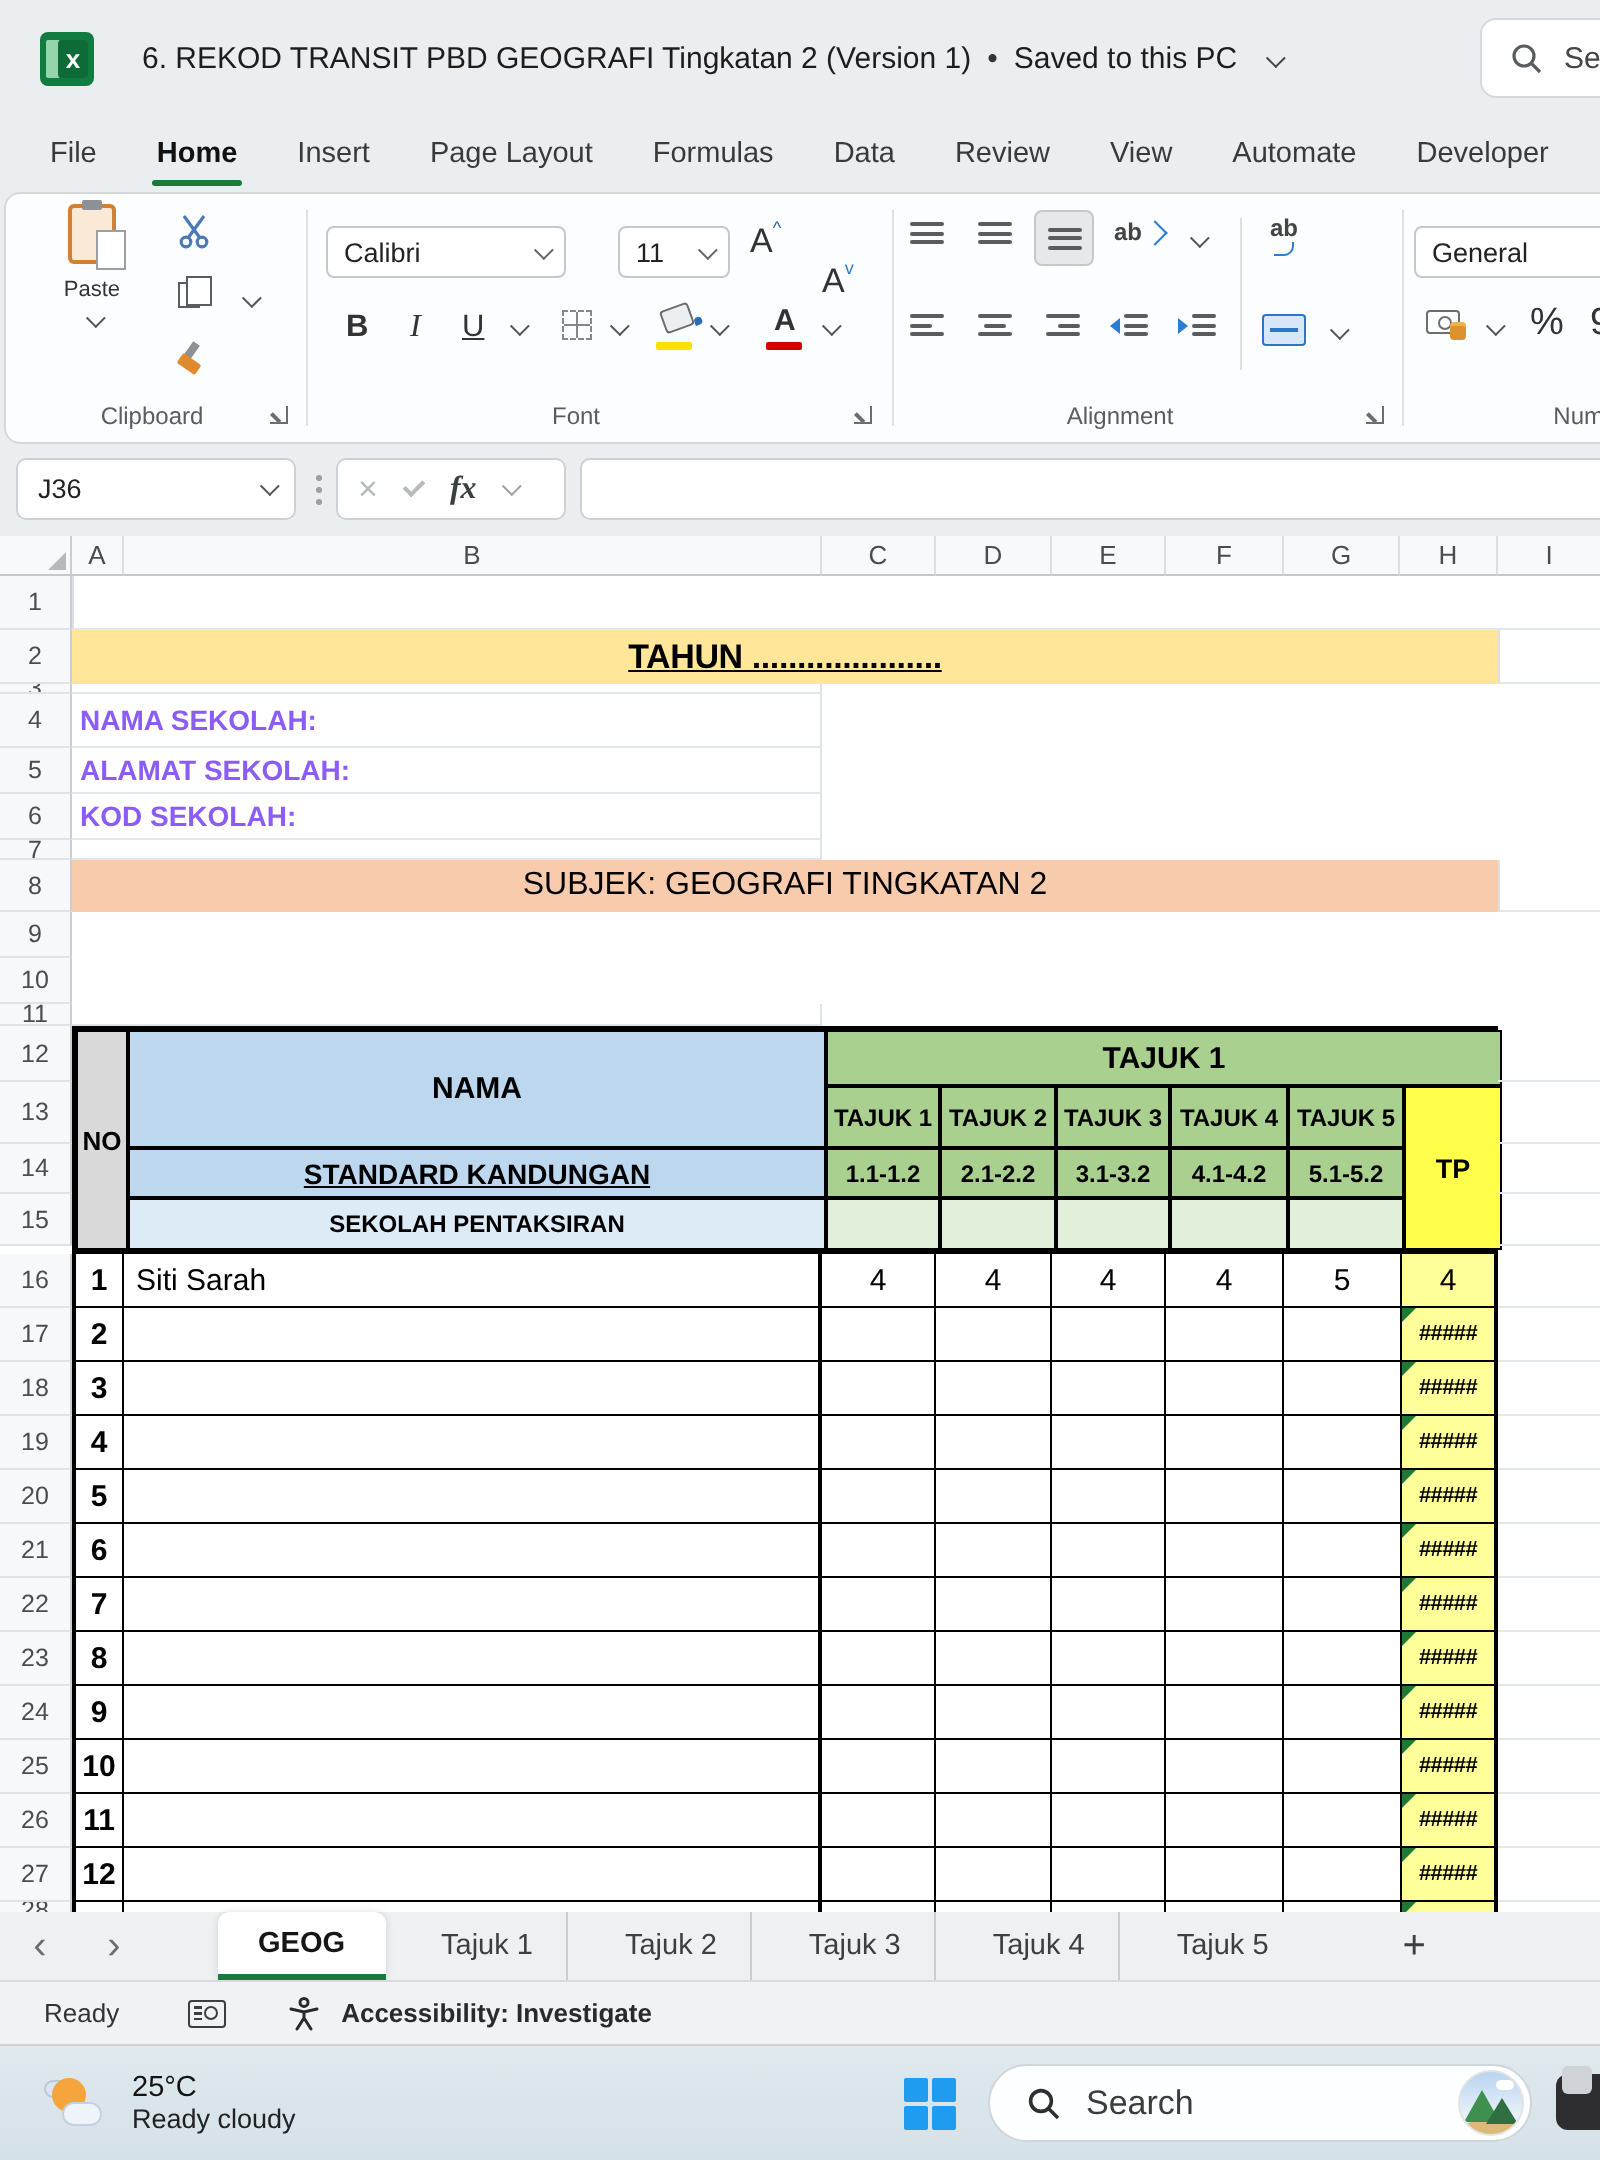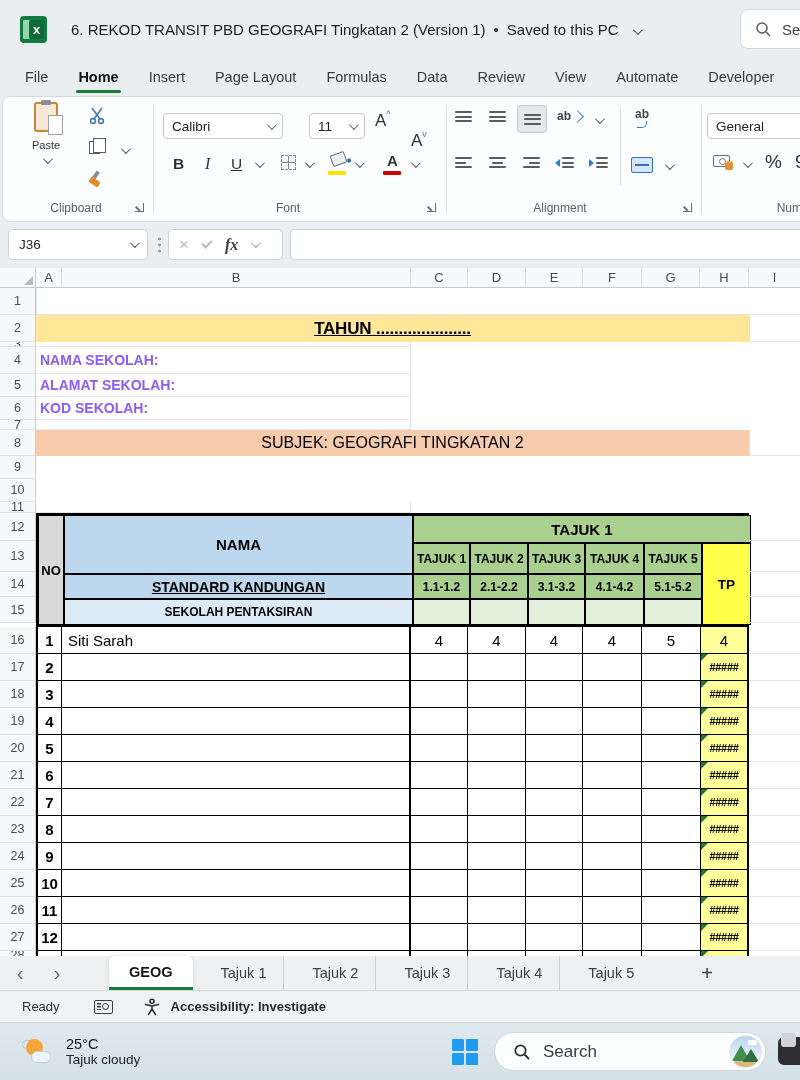--- a/index.html
+++ b/index.html
@@ -746,21 +746,21 @@
 
 <div id="taskbar">
   <div id="weather">
     <span class="wx-ic">
       <span class="cl1"></span>
         <span class="sun"></span>
         <span class="cl2"></span>
     </span>
     <span>
       <div class="t">25°C</div>
-      <div class="c">Tajuk cloudy</div>
+      <div class="c">Ready cloudy</div>
     </span>
   </div>
   <div id="start-btn">
     <span></span>
       <span></span>
       <span></span>
       <span></span>
   </div>
   <div id="tb-searchpill">
     <svg class="mag" width="18" height="18" viewBox="0 0 18 18">

